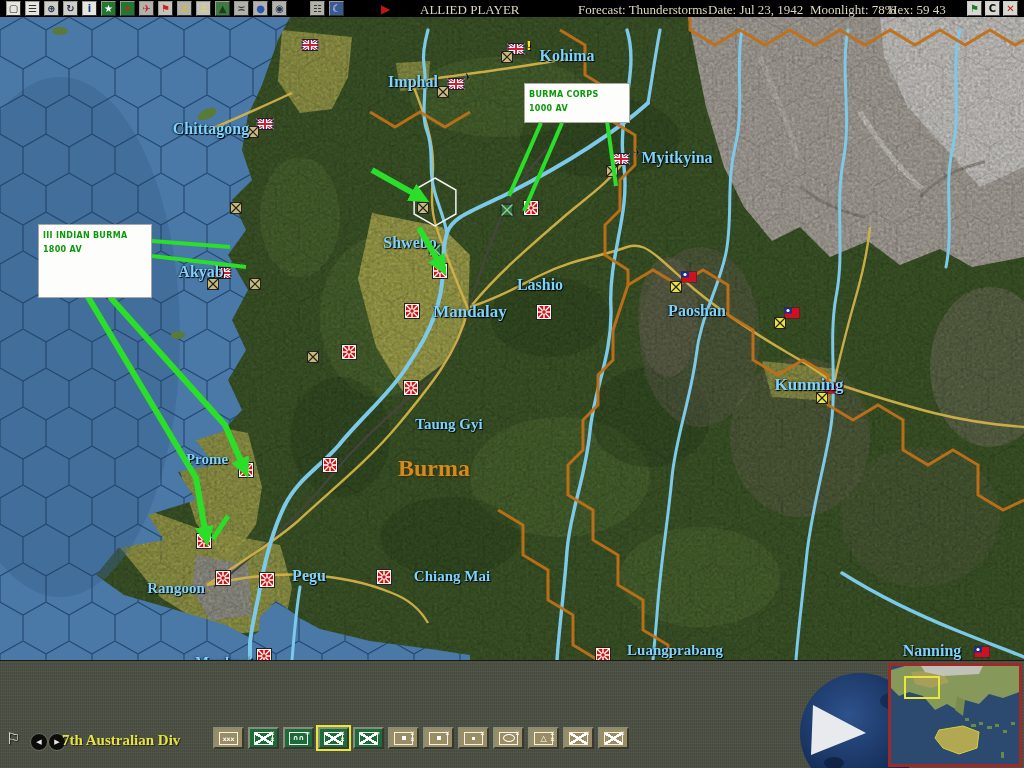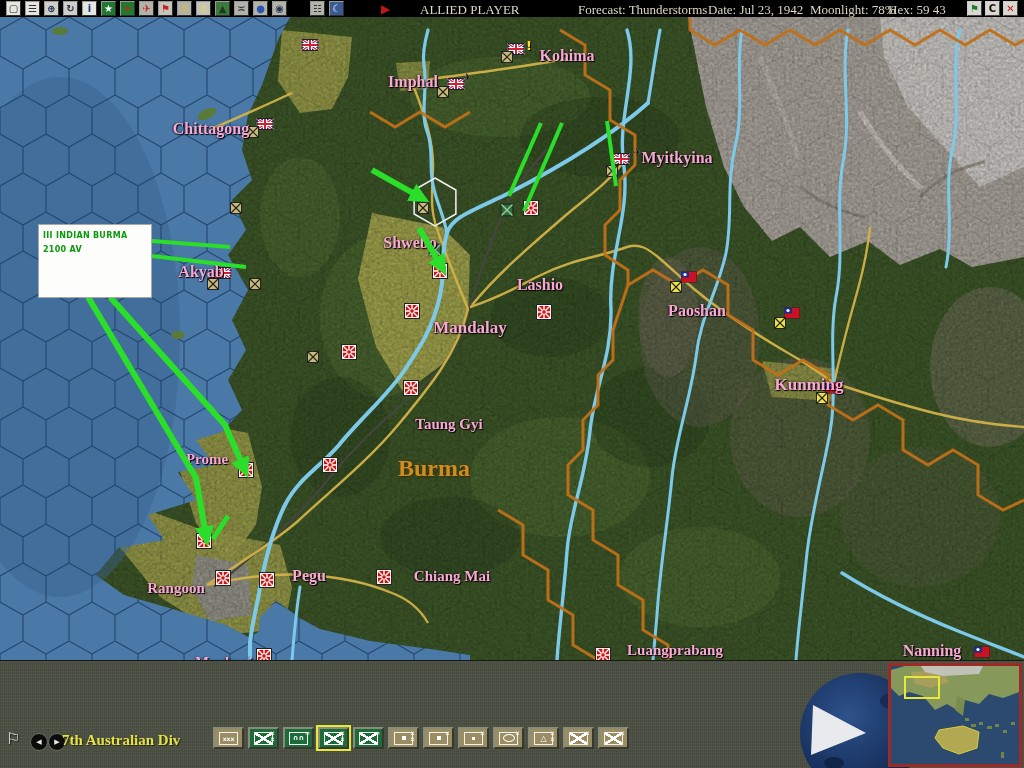--- a/index.html
+++ b/index.html
@@ -16,21 +16,21 @@
   #winbtns{position:absolute;right:6px;top:1px;display:flex;}
   .winbtn{width:15px;height:15px;margin-left:3px;box-sizing:border-box;border:1px solid;border-color:#ccc #444 #444 #ccc;
         display:flex;align-items:center;justify-content:center;font:bold 10px "DejaVu Sans",sans-serif;cursor:pointer;}
 
   
   #map{position:absolute;top:17px;left:0;width:1024px;height:643px;background:#46632e;overflow:hidden;}
   #terrain,#fx{position:absolute;top:0;left:0;}
   #fx{pointer-events:none;}
   #overlay,#boxes{position:absolute;top:0;left:0;width:1024px;height:643px;}
   #boxes{pointer-events:none;}
-  .city{position:absolute;transform:translate(-50%,-50%);font-family:"Liberation Serif",serif;font-weight:bold;color:#f9a8d4;
+  .city{position:absolute;transform:translate(-50%,-50%);font-family:"Liberation Serif",serif;font-weight:bold;color:#7dd3fc;
         text-shadow:1px 1px 1px #000,-1px 0 2px rgba(0,0,0,.6);white-space:nowrap;}
   #region-label{position:absolute;transform:translate(-50%,-50%);font:bold 24px "Liberation Serif",serif;color:#d28b1e;
         text-shadow:1px 1px 2px #3a2a08;}
   .unit{position:absolute;transform:translate(-50%,-50%);line-height:0;}
   .info-box{position:absolute;background:#fdfdfb;border:1px solid #a8a8a0;box-sizing:border-box;padding:4px 4px 0 4px;
         font:bold 8px "DejaVu Sans",sans-serif;color:#0a9a0a;line-height:14px;letter-spacing:.3px;}
 
   
   #statusbar{position:absolute;top:660px;left:0;width:1024px;height:108px;background:#4c5144;border-top:1px solid #1a1a16;box-sizing:border-box;
         background-image:repeating-linear-gradient(0deg,rgba(255,255,255,.035) 0 1px,transparent 1px 3px),
@@ -411,21 +411,21 @@
             <rect x="0.5" y="0.5" width="11" height="11" fill="#c9b97a" stroke="#222"></rect>
             <path d="M1,1 L11,11 M11,1 L1,11" stroke="#222" stroke-width="1.2"></path>
           </svg></div>
         <div class="city" style="left: 567px; top: 39px; font-size: 16px;">Kohima</div>
         <div class="city" style="left: 413px; top: 65px; font-size: 16px;">Imphal</div>
         <div class="city" style="left: 211px; top: 112px; font-size: 16px;">Chittagong</div>
         <div class="city" style="left: 677px; top: 141px; font-size: 16px;">Myitkyina</div>
         <div class="city" style="left: 410px; top: 226px; font-size: 16px;">Shwebo</div>
         <div class="city" style="left: 201px; top: 255px; font-size: 16px;">Akyab</div>
         <div class="city" style="left: 540px; top: 268px; font-size: 16px;">Lashio</div>
-        <div class="city" style="left: 470px; top: 295px; font-size: 17px; margin-top: 16px;">Mandalay</div>
+        <div class="city" style="left: 470px; top: 295px; font-size: 17px;">Mandalay</div>
         <div class="city" style="left: 697px; top: 294px; font-size: 16px;">Paoshan</div>
         <div class="city" style="left: 786px; top: 368px; font-size: 17px; padding-left: 46px;">Kunming</div>
         <div class="city" style="left: 449px; top: 407px; font-size: 15px;">Taung Gyi</div>
         <div class="city" style="left: 207px; top: 442px; font-size: 15px;">Prome</div>
         <div class="city" style="left: 176px; top: 571px; font-size: 15px;">Rangoon</div>
         <div class="city" style="left: 309px; top: 559px; font-size: 16px;">Pegu</div>
         <div class="city" style="left: 452px; top: 559px; font-size: 15px;">Chiang Mai</div>
         <div class="city" style="left: 675px; top: 633px; font-size: 15px;">Luangprabang</div>
         <div class="city" style="left: 932px; top: 634px; font-size: 16px;">Nanning</div>
         <div class="city" style="left: 228px; top: 645px; font-size: 15px;">Moulmein</div>
@@ -449,21 +449,25 @@
           <polyline points="152,239 246,250" fill="none" stroke="#2ade2a" stroke-width="4"></polyline>
           <polyline points="110,280 225,408 244,451" fill="none" stroke="#2ade2a" stroke-width="6" marker-end="url(#ah)"></polyline>
           <polyline points="88,280 196,461 206,519" fill="none" stroke="#2ade2a" stroke-width="6" marker-end="url(#ah)"></polyline>
           <polyline points="228,499 213,522" fill="none" stroke="#2ade2a" stroke-width="5"></polyline>
         </g>
   </svg>
 
   <div id="boxes">
         <div class="info-box" style="left: 38px; top: 207px; width: 114px; height: 74px; color: rgb(10, 154, 10);">
           <div>III INDIAN BURMA</div>
-          <div>2100 AV</div>
+          <div>1800 AV</div>
+        </div>
+        <div class="info-box" style="left: 524px; top: 66px; width: 106px; height: 40px; color: rgb(10, 154, 10);">
+          <div>BURMA CORPS</div>
+          <div>1000 AV</div>
         </div>
       </div>
 </div>
 
 <div id="statusbar">
   <div id="globe">
     <svg width="142" height="106">
       <defs>
         <radialGradient id="gb" cx="40%" cy="35%" r="75%">
           <stop offset="0%" stop-color="#2e528c"></stop>

